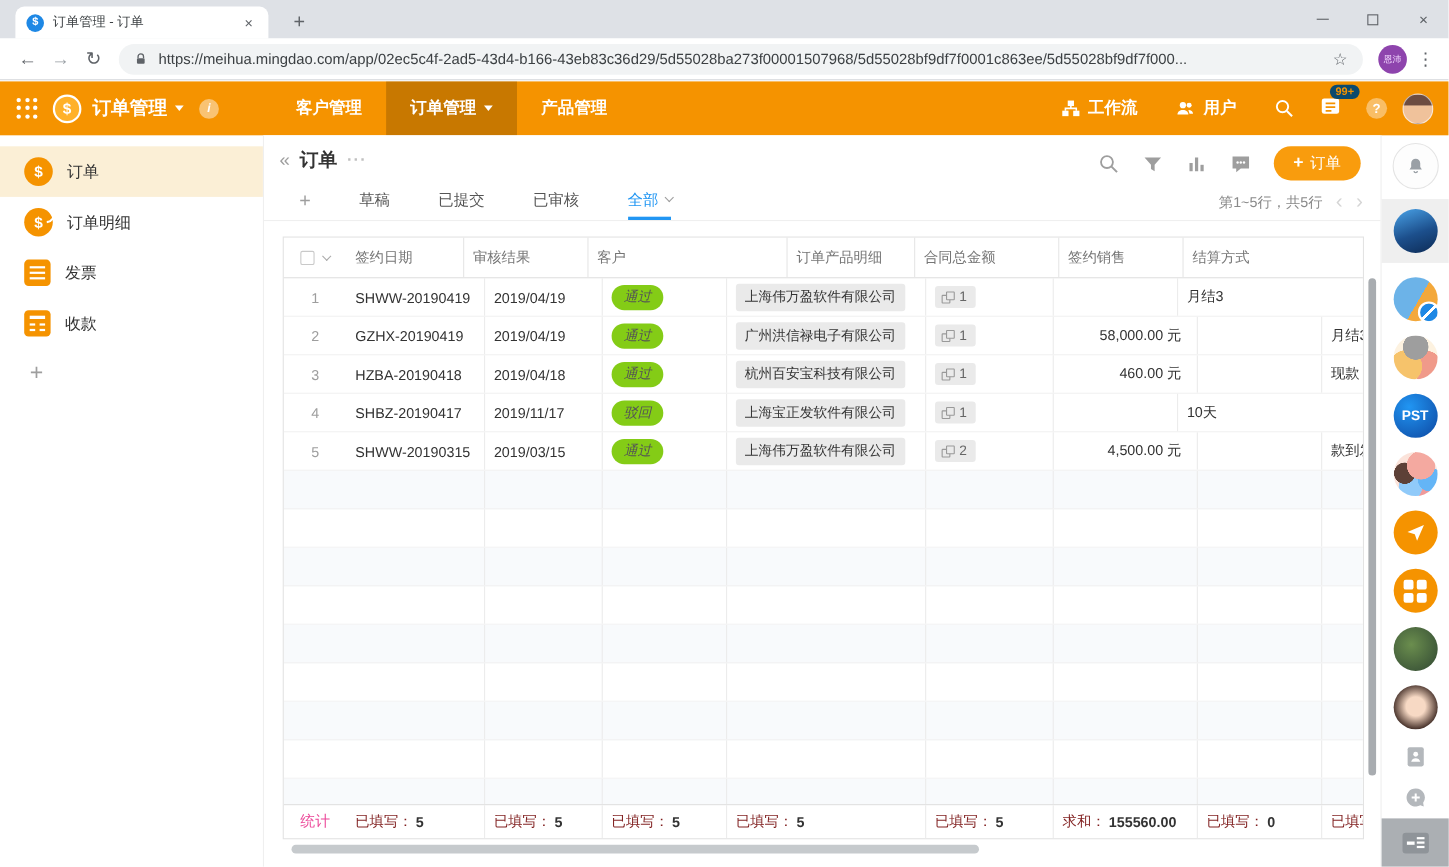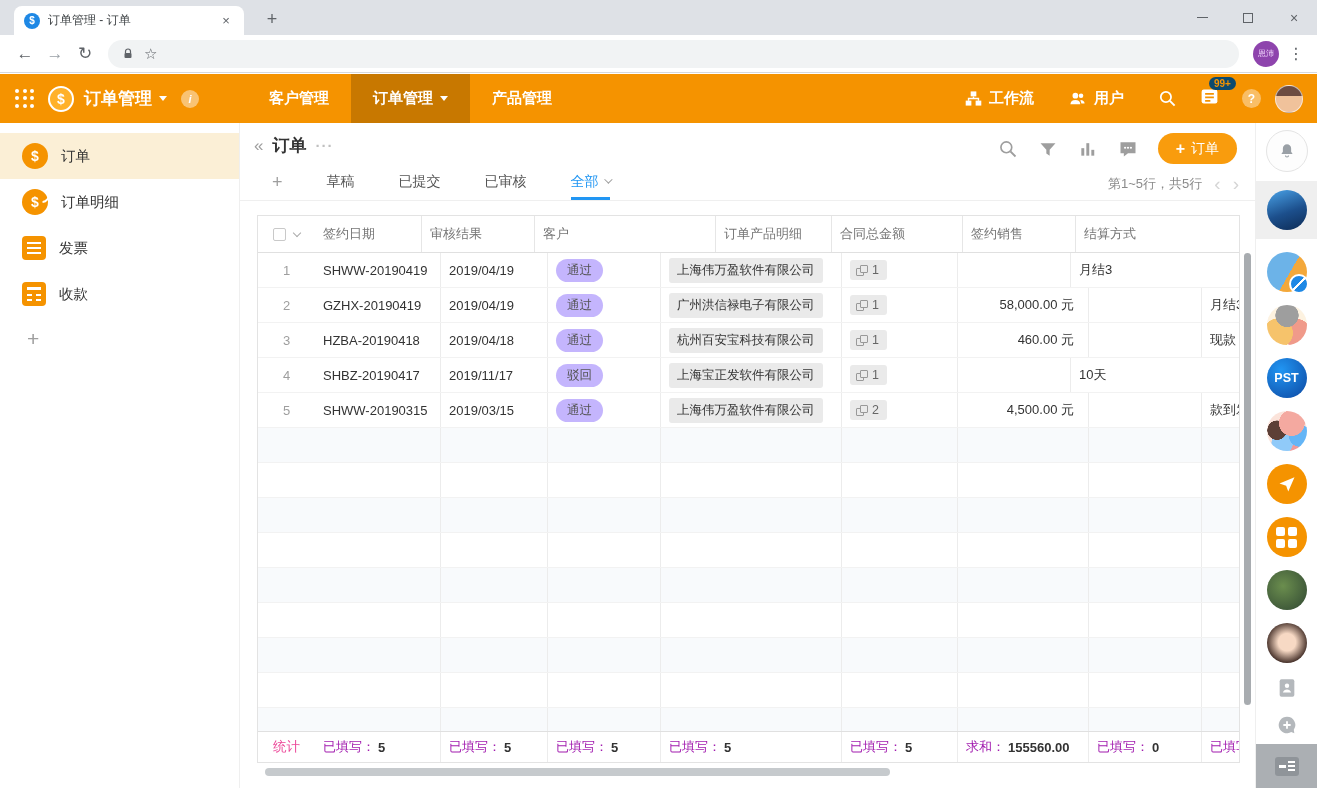--- a/index.html
+++ b/index.html
@@ -127,33 +127,33 @@
   .c1 { width:126px; flex:none; } .c2 { width:107px; flex:none; } .c3 { width:113px; flex:none; }
   .c4 { width:181px; flex:none; } .c5 { width:116px; flex:none; } .c6 { width:131px; flex:none; }
   .c7 { width:113px; flex:none; } .c8 { flex:1; }
   .bdr { border-right:1px solid #ECECEC; }
   .thead .bdr { border-right:1px solid #E6E6E6; }
   .c6.num { justify-content:flex-end; padding-right:14px; }
   .rownum { color:#9E9E9E; }
   .hcheck { width:13px; height:13px; border:1px solid #C9C9C9; border-radius:2px; background:#fff; }
   .hchev { width:6px; height:6px; border-right:1.5px solid #ABABAB; border-bottom:1.5px solid #ABABAB;
            transform:rotate(45deg); margin-left:8px; margin-top:-3px; }
-  .pill { background:#c4b5fd; border-radius:12px; padding:3px 11px; color:#555; font-size:12.5px; }
+  .pill { background:#84cc16; border-radius:12px; padding:3px 11px; color:#555; font-size:12.5px;font-style:italic; }
   .tag { background:#EAEAEA; border-radius:3px; padding:4px 8px; color:#333; font-size:12.5px; }
   .dcount { background:#EAEAEA; border-radius:3px; padding:3px 8px 3px 6px; color:#666; font-size:12.5px;
             display:inline-flex; align-items:center; gap:5px; }
   .link-ic { position:relative; width:11px; height:11px; }
   .link-ic::before { content:''; position:absolute; left:0; top:3px; width:6px; height:6px;
                      border:1px solid #999; border-radius:1px; }
   .link-ic::after { content:''; position:absolute; left:4px; top:0; width:6px; height:6px;
                     border:1px solid #999; border-radius:1px; background:#EAEAEA; }
   .fill { flex:1; overflow:hidden; display:flex; flex-direction:column; }
   .tfoot { margin-top:auto; height:31px; border-top:1px solid #E0E0E0; font-size:13px; flex:none; }
   .stat-lb { color:#ec4899; font-size:13.5px; }
-  .f-label { color:#a21caf; } .f-val { color:#333; font-weight:bold; margin-left:3px; }
+  .f-label { color:#7f1d1d; } .f-val { color:#333; font-weight:bold; margin-left:3px; }
 
   .vscroll { position:absolute; right:4px; top:130px; width:7px; height:452px; background:#A8ACB0; border-radius:4px; }
   .hscroll { position:absolute; left:25px; top:645px; width:625px; height:8px; background:#C6CACD; border-radius:4px; }
 
   
   .bell-btn { margin-top:7px; width:42px; height:42px; border-radius:50%; border:1px solid #E4E4E4;
               background:#FDFDFD; display:flex; align-items:center; justify-content:center; color:#9AA0A6; }
   .rail-sel { width:62px; background:#EFEFEF; margin-top:9px; padding:9px 0; display:flex; justify-content:center; }
   .rv { width:40px; height:40px; border-radius:50%; flex:none; }
   .rail > .rv, .rail > .rail-ic { margin-top:13px; }
@@ -215,20 +215,21 @@
 
   <div class="toolbar">
     <div class="navbtn">←</div>
     <div class="navbtn fwd">→</div>
     <div class="navbtn">↻</div>
     <div class="omnibox">
       <svg width="12" height="14" viewBox="0 0 24 24">
         <path d="M7 10V7a5 5 0 0 1 10 0v3" fill="none" stroke="#5F6368" stroke-width="2.4"></path>
         <rect x="5" y="10" width="14" height="10" rx="2" fill="#5F6368"></rect>
       </svg>
+      <span class="url" style="margin-left:10px">https://meihua.mingdao.com/app/02ec5c4f-2ad5-43d4-b166-43eb83c36d29/5d55028ba273f00001507968/5d55028bf9df7f0001c863ee/5d55028bf9df7f000...</span>
       <span class="star">☆</span>
     </div>
     <div class="profile-av">恩沛</div>
     <div class="menu3">⋮</div>
   </div>
 
   <div class="appbar">
     <div class="grid-dots">
       <i></i>
         <i></i>

